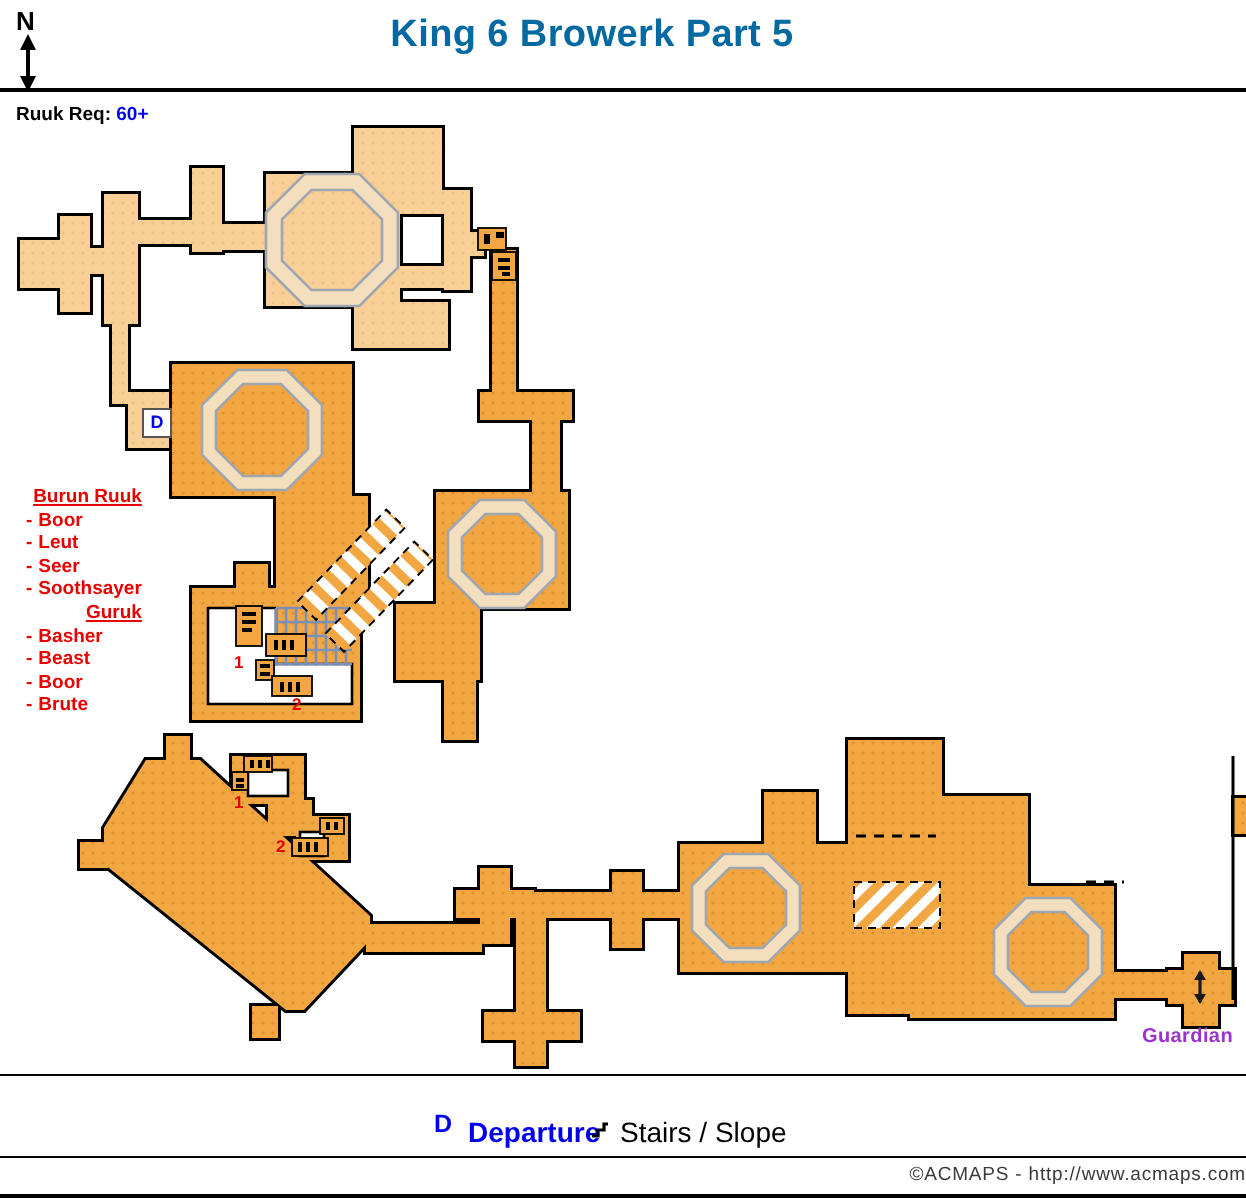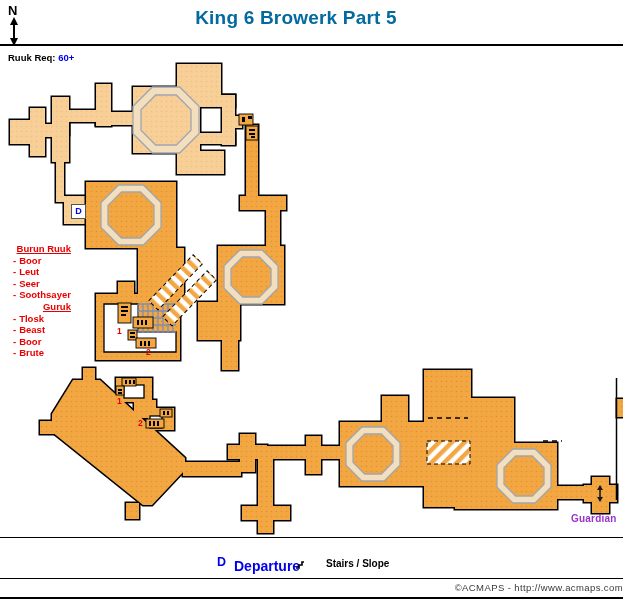--- a/index.html
+++ b/index.html
@@ -30,21 +30,21 @@
   .lab{position:absolute;font-weight:bold;z-index:5;}
   .lab-d{left:71px;top:204px;width:13px;height:13px;background:#fff;border:1px solid #555;
          color:#0000EE;font-size:9px;text-align:center;line-height:12px;}
   .lab-red{color:#E80000;font-size:8.5px;}
   .lab-guardian{left:571px;top:513px;color:#9933CC;font-size:10px;letter-spacing:.2px;}
 
   .legend{position:absolute;top:553px;left:0;width:623px;height:22px;z-index:5;}
   .leg-dsym{position:absolute;left:217px;top:2px;color:#0000EE;font-size:12.5px;font-weight:bold;}
   .leg-dep{position:absolute;left:234px;top:5px;color:#0000EE;font-size:14px;font-weight:bold;}
   .leg-sicon{position:absolute;left:294px;top:5px;}
-  .leg-stairs{position:absolute;left:310px;top:5px;color:#000;font-size:10px;font-weight:bold;margin-left:16px;}
+  .leg-stairs{position:absolute;left:310px;top:5px;color:#000;font-size:14px;font-weight:normal;}
   .footer{position:absolute;top:582px;left:0;right:0;text-align:right;
           font-size:9.5px;color:#3a3a3a;letter-spacing:.4px;}
 
   svg.map{position:absolute;top:0;left:0;z-index:1;}
   .strokeL{fill:url(#dotsL);stroke:#000;stroke-width:3px;}
   .fillL{fill:url(#dotsL);}
   .strokeD{fill:url(#dotsD);stroke:#000;stroke-width:3px;}
   .fillD{fill:url(#dotsD);}
   .ringOuter{fill:#F3DFBE;stroke:#A0A6B0;stroke-width:1.3px;}
   .ringInL{fill:url(#dotsL);stroke:#A0A6B0;stroke-width:1.3px;}
@@ -277,21 +277,21 @@
     <b>60+</b>
   </div>
 
   <div class="creatures">
     <div class="chead">Burun Ruuk</div>
     <div class="citem"><span class="dash">-</span><span>Boor</span></div>
     <div class="citem"><span class="dash">-</span><span>Leut</span></div>
     <div class="citem"><span class="dash">-</span><span>Seer</span></div>
     <div class="citem"><span class="dash">-</span><span>Soothsayer</span></div>
     <div class="chead">Guruk</div>
-    <div class="citem"><span class="dash">-</span><span>Tlosk</span></div>
+    <div class="citem"><span class="dash">-</span><span>Basher</span></div>
     <div class="citem"><span class="dash">-</span><span>Beast</span></div>
     <div class="citem"><span class="dash">-</span><span>Boor</span></div>
     <div class="citem"><span class="dash">-</span><span>Brute</span></div>
   </div>
 
   <div class="lab lab-d">D</div>
   <div class="lab lab-red" style="left:117px;top:326px;">1</div>
   <div class="lab lab-red" style="left:146px;top:347px;">2</div>
   <div class="lab lab-red" style="left:117px;top:396px;">1</div>
   <div class="lab lab-red" style="left:138px;top:418px;">2</div>

